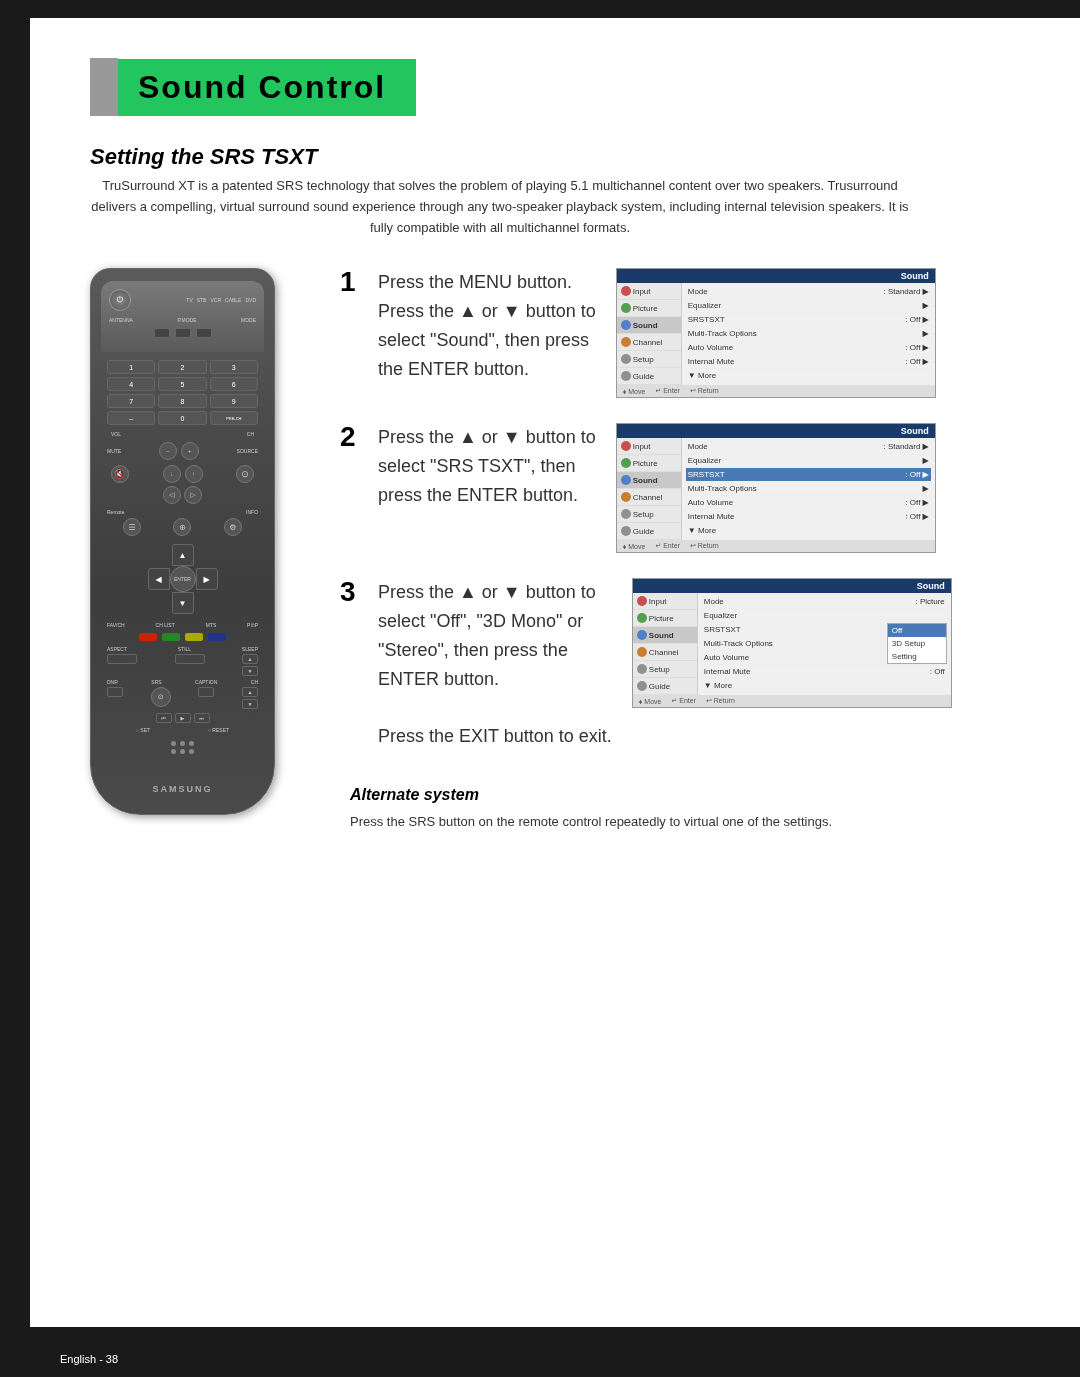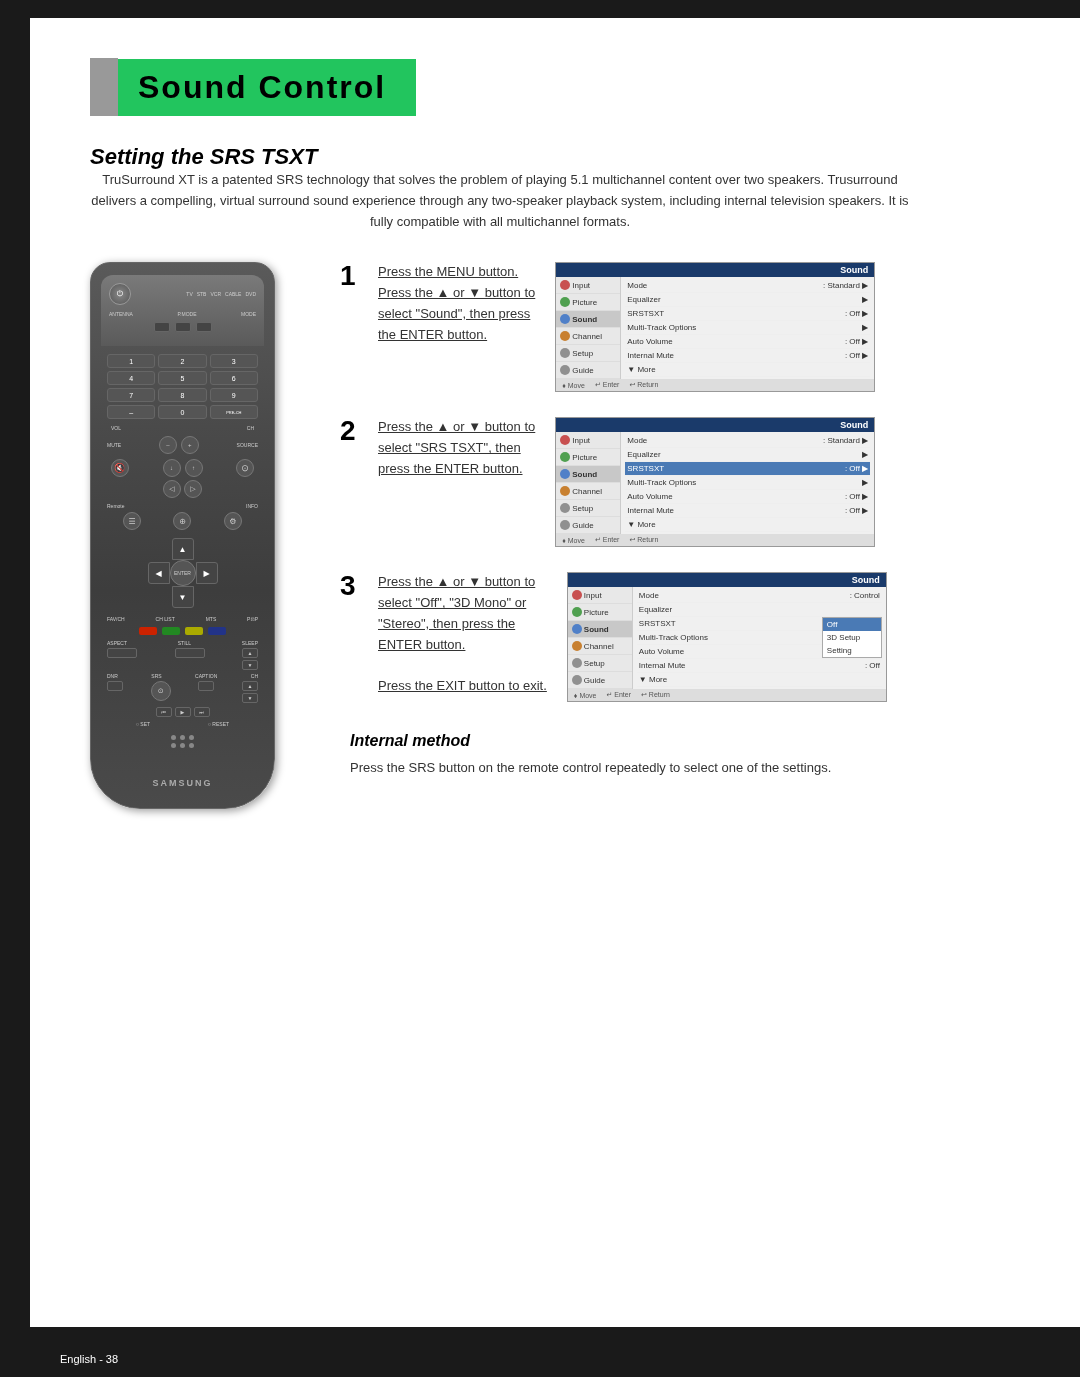--- a/index.html
+++ b/index.html
@@ -77,21 +77,21 @@
       letter-spacing: 2px;
       color: #000;
       font-family: Arial, sans-serif;
     }
 
     
     .section-heading {
       font-size: 22px;
       font-weight: bold;
       color: #000;
-      margin-bottom: 0;
+      margin-bottom: 6px;
       font-style: italic;
     }
 
     
     .body-text {
       font-size: 13px;
       color: #333;
       line-height: 1.6;
       margin-bottom: 30px;
       max-width: 820px;
@@ -302,26 +302,25 @@
     .step-number {
       font-size: 28px;
       font-weight: bold;
       color: #000;
       line-height: 1;
       min-width: 20px;
       margin-top: 2px;
     }
 
     .step-text {
-      font-size: 13px;
+      font-size: 18px;
       color: #333;
       line-height: 1.6;
       margin-bottom: 10px;
       max-width: 340px;
-      text-decoration: underline;
     }
 
     
     .tv-screen {
       width: 320px;
       border: 1px solid #999;
       background: #f0f0f0;
       font-size: 10px;
       overflow: hidden;
     }
@@ -822,21 +821,21 @@
                 <div class="tv-sidebar-item"><div class="tv-sidebar-icon" style="background:#c85050;"></div>Input</div>
                 <div class="tv-sidebar-item"><div class="tv-sidebar-icon" style="background:#50a050;"></div>Picture</div>
                 <div class="tv-sidebar-item active"><div class="tv-sidebar-icon" style="background:#5080c8;"></div>Sound</div>
                 <div class="tv-sidebar-item"><div class="tv-sidebar-icon" style="background:#c88030;"></div>Channel</div>
                 <div class="tv-sidebar-item"><div class="tv-sidebar-icon" style="background:#909090;"></div>Setup</div>
                 <div class="tv-sidebar-item"><div class="tv-sidebar-icon" style="background:#909090;"></div>Guide</div>
               </div>
               <div class="tv-main-content">
                 <div class="tv-menu-row">
                     <span>Mode</span>
-                    <span>: Control</span>
+                    <span>: Picture</span>
                   </div>
                 <div class="tv-menu-row">
                     <span>Equalizer</span>
                     <span></span>
                   </div>
                 <div class="tv-menu-row" style="position:relative;">
                   <span>SRSTSXT</span>
                   <div class="dropdown-options" style="position:absolute;right:0;top:0;z-index:10;min-width:60px;">
                     <div class="dropdown-option selected">Off</div>
                     <div class="dropdown-option">3D Setup</div>
@@ -864,22 +863,22 @@
             <div class="tv-footer">
               <span>♦ Move</span>
                 <span>↵ Enter</span>
                 <span>↩ Return</span>
             </div>
           </div>
         </div>
       </div>
 
       <div class="alternate-method">
-        <h3>Internal method</h3>
-        <p>Press the SRS button on the remote control repeatedly to select one of the settings.</p>
+        <h3>Alternate system</h3>
+        <p>Press the SRS button on the remote control repeatedly to virtual one of the settings.</p>
       </div>
 
     </div>
   </div>
 </div>
 
 <div class="page-footer">
   <span>English - 38</span>
 </div>
 

